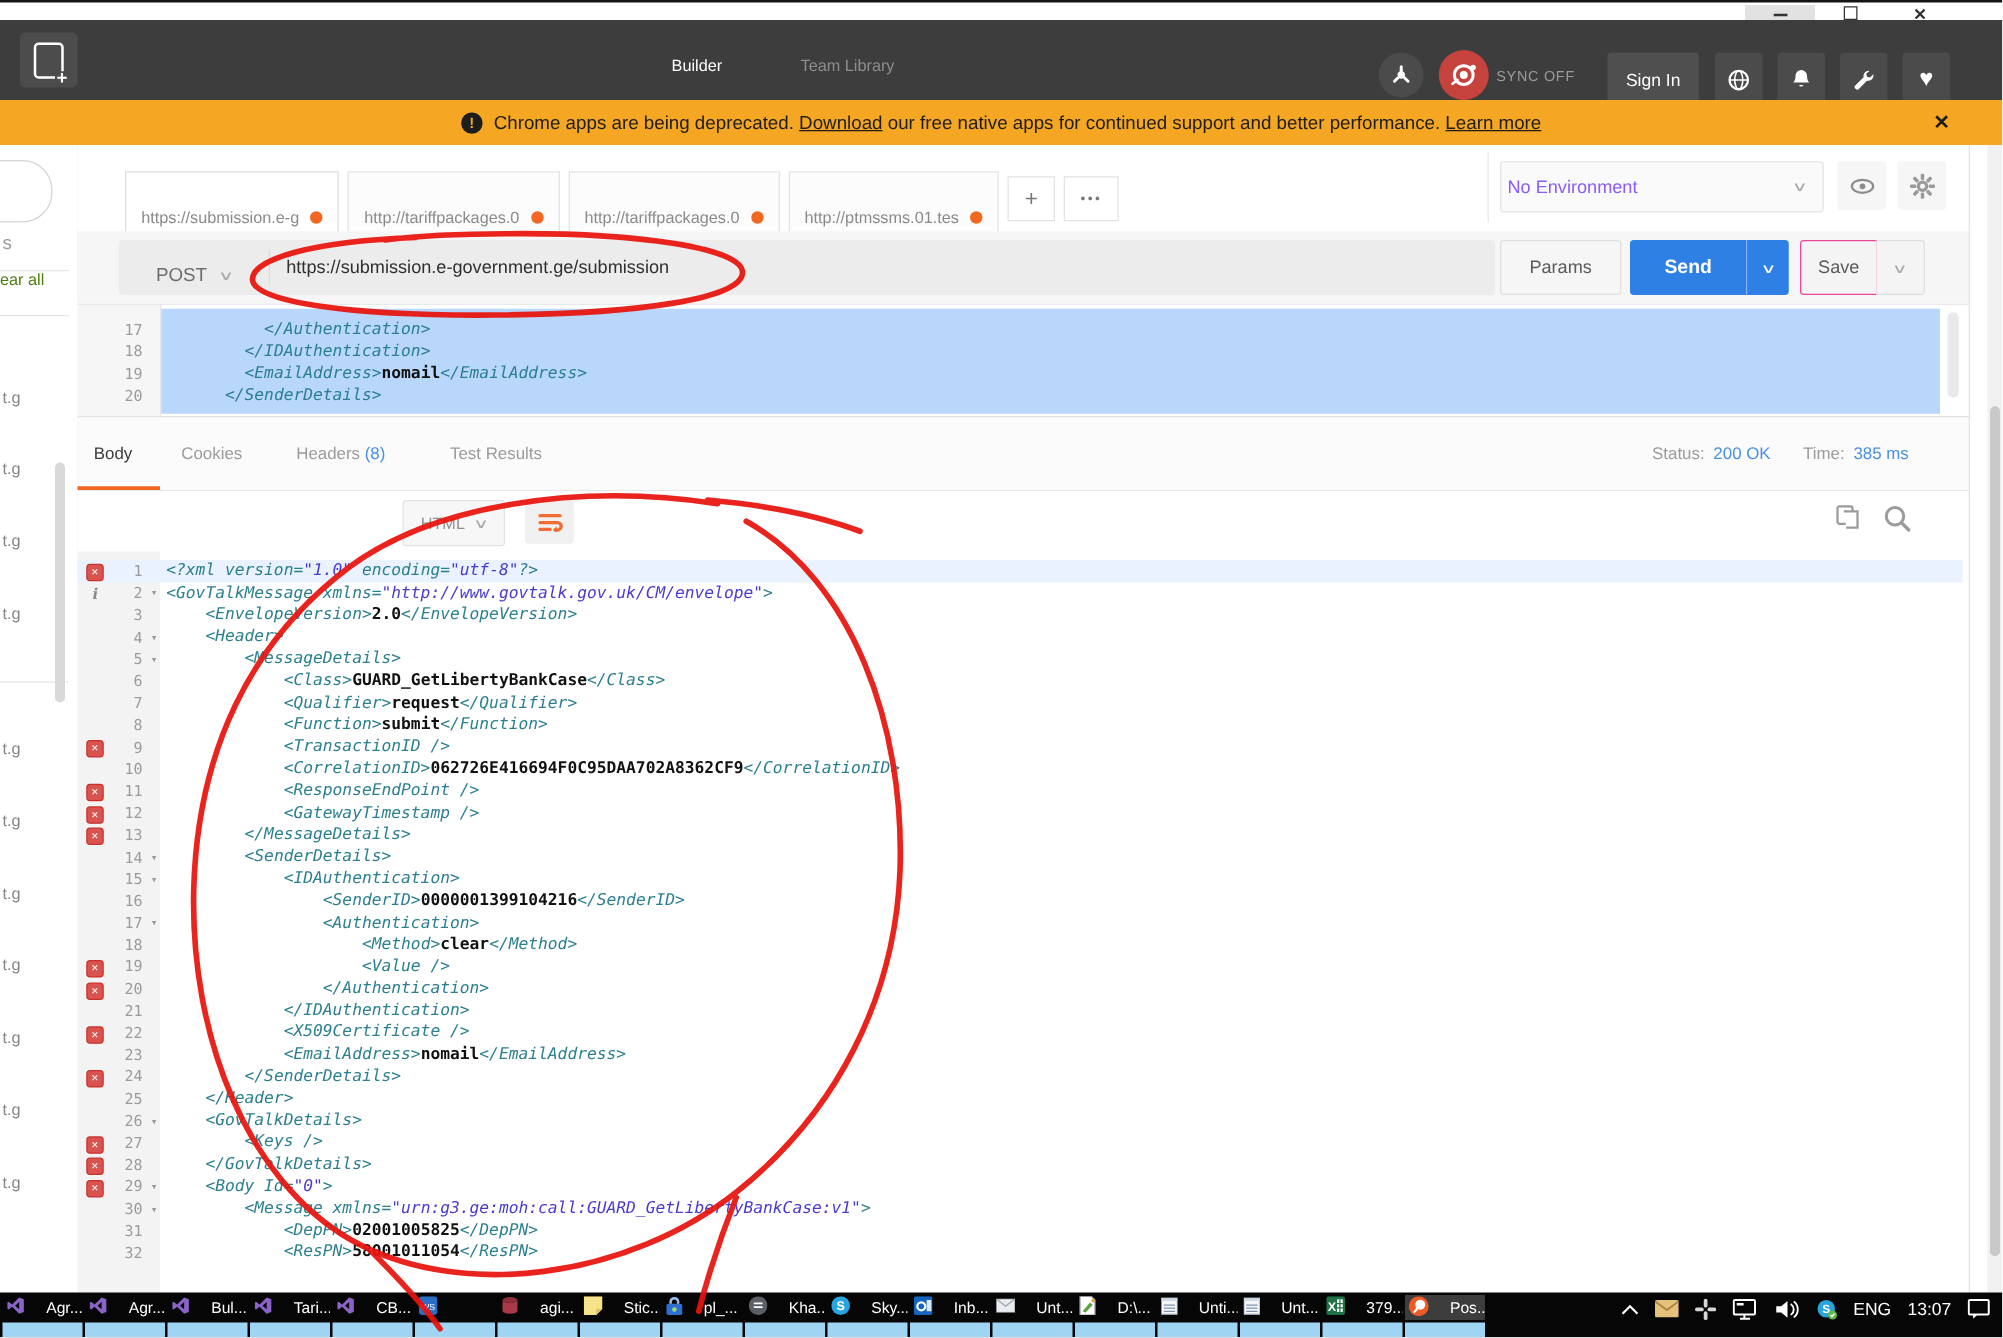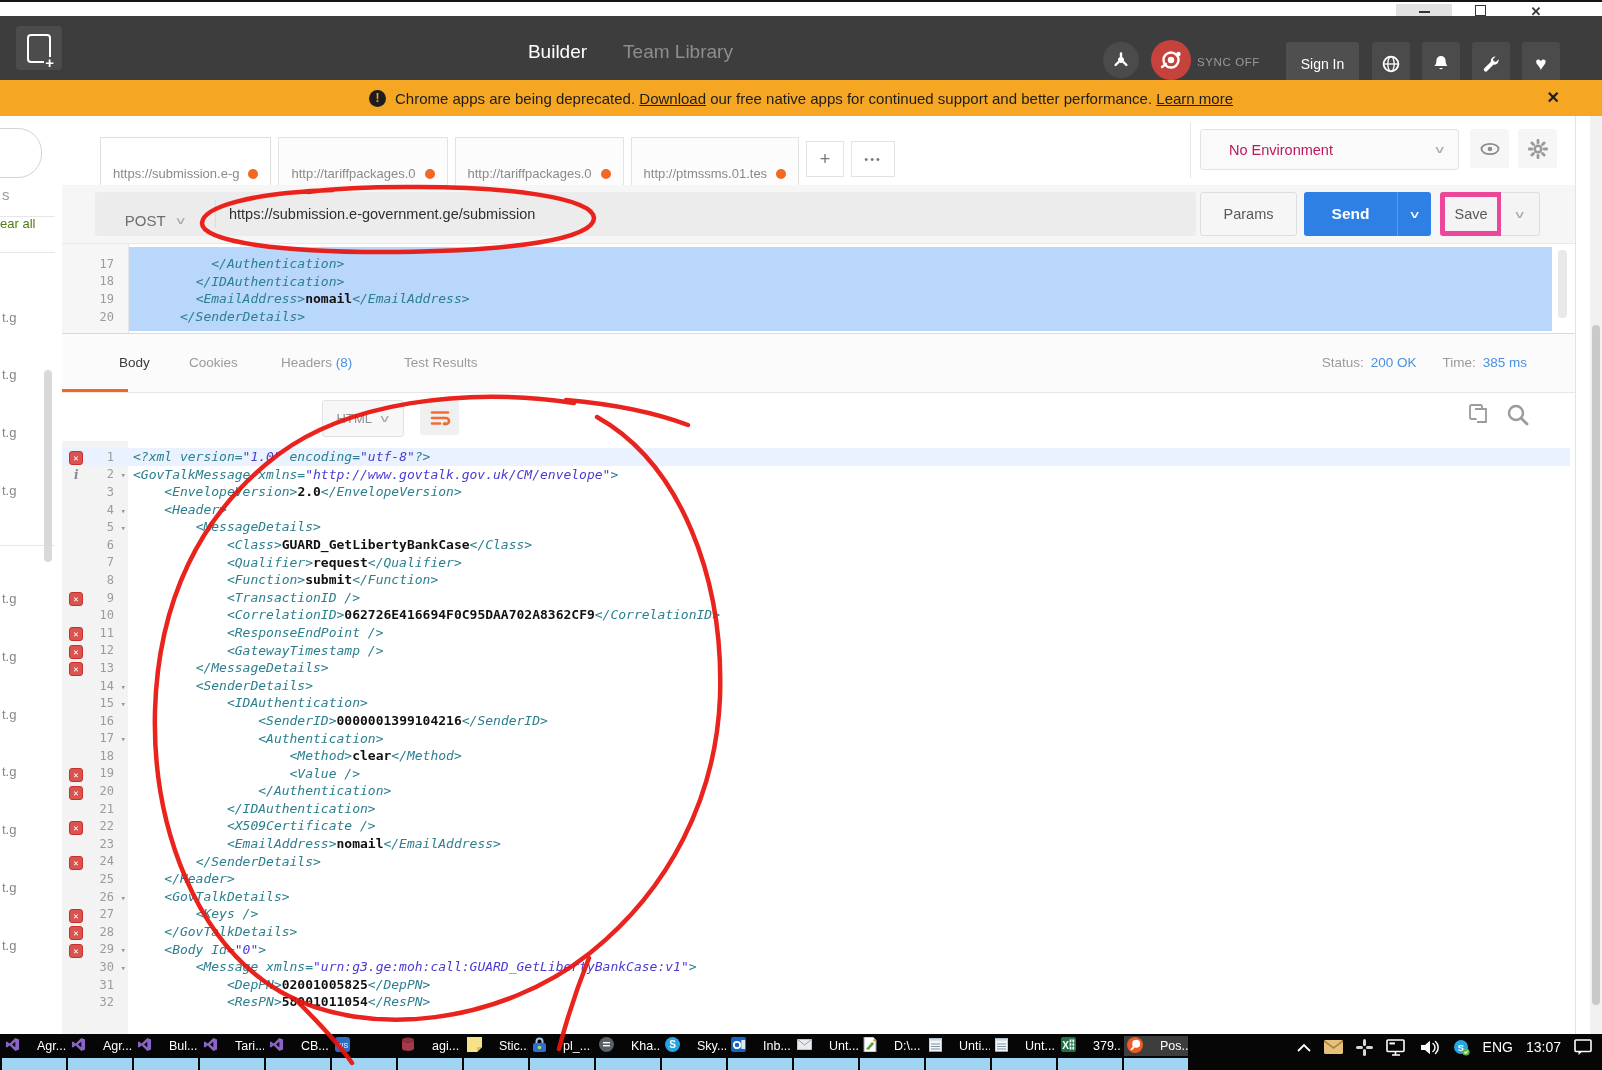--- a/index.html
+++ b/index.html
@@ -11,21 +11,21 @@
   .wbtn.min{left:1396px;background:#e2e2e2;}
   .wbtn.min i{display:block;width:11px;border-top:2px solid #333;margin-bottom:5px;}
   .wbtn.max{left:1452px;}
   .wbtn.max i{display:block;width:9px;height:9px;border:1.5px solid #333;margin-bottom:2px;}
   .wbtn.close{left:1508px;font-size:13px;font-weight:bold;line-height:12px;}
   
   .appheader{position:absolute;top:16px;left:0;right:0;height:64px;background:#3d3d3d;}
   .newbtn{position:absolute;left:16px;top:10px;width:46px;height:44px;background:#4c4c4c;border-radius:4px;display:flex;align-items:center;justify-content:center;cursor:pointer;}
   .newbtn .sq{position:relative;width:20px;height:25px;border:2.5px solid #fff;border-radius:4px;}
   .newbtn .pl{position:absolute;bottom:-8px;right:-6px;color:#fff;font-size:15px;font-weight:bold;background:#4c4c4c;padding:0 1px;line-height:12px;}
-  .hnav{position:absolute;top:0;height:72px;display:flex;align-items:center;justify-content:center;font-size:19px;cursor:pointer;}
+  .hnav{position:absolute;top:0;height:72px;display:flex;align-items:center;justify-content:center;font-size:13px;cursor:pointer;}
   .hnav.builder{left:505px;width:105px;color:#fff;}
   .hnav.team{left:622px;width:112px;color:#8e8e8e;}
   .hunder{position:absolute;left:511px;top:76px;width:94px;height:4px;background:#f26722;}
   .hcirc{position:absolute;border-radius:50%;display:flex;align-items:center;justify-content:center;cursor:pointer;}
   .hcirc.intercept{left:1103px;top:26px;width:36px;height:36px;background:#4b4b4b;}
   .hcirc.sync{left:1151px;top:24px;width:40px;height:40px;background:#c5423d;}
   .synctxt{position:absolute;left:1197px;top:40px;font-size:11.5px;letter-spacing:.6px;color:#9a9a9a;}
   .signin{position:absolute;left:1286px;top:26px;width:73px;height:44px;background:#4f4f4f;border-radius:3px;color:#fff;font-size:14px;display:flex;align-items:center;justify-content:center;cursor:pointer;}
   .hicon{position:absolute;top:26px;width:38px;height:44px;background:#4b4b4b;border-radius:3px;display:flex;align-items:center;justify-content:center;cursor:pointer;color:#fff;}
   .hicon.globe{left:1372px}.hicon.bell{left:1422px}.hicon.wrench{left:1472px}.hicon.heart{left:1522px;font-size:19px;}
@@ -47,58 +47,58 @@
   .tabstrip{position:absolute;left:0;top:0;width:100%;height:68px;background:#fff;}
   #reqtabs{position:absolute;left:38px;top:21px;display:flex;gap:7px;align-items:flex-start;}
   .reqtab{height:41px;border:1px solid #e3e3e3;background:#fcfcfc;display:flex;align-items:center;gap:9px;padding:15px 12px;font-size:13px;color:#8a8a8a;cursor:pointer;white-space:nowrap;}
   .reqtab.active{background:#fff;border-color:#dedede;}
   .dot{width:10px;height:10px;border-radius:50%;background:#f26722;flex:none;}
   .minibtn{height:34px;border:1px solid #e3e3e3;background:#fff;color:#777;display:flex;align-items:center;justify-content:center;cursor:pointer;margin-top:4px;}
   .minibtn.plus{width:36px;font-size:18px;}
   .minibtn.dots{width:42px;font-size:11px;letter-spacing:2px;}
   .tdivider{position:absolute;left:1128px;top:6px;height:56px;width:1px;background:#e6e6e6;}
   .envsel{position:absolute;left:1138px;top:13px;width:257px;height:39px;background:#fafafa;border:1px solid #e3e3e3;border-radius:3px;display:flex;align-items:center;cursor:pointer;}
-  .envsel .lbl{margin-left:28px;color:#be185d;font-size:14.5px;flex:1;}
+  .envsel .lbl{margin-left:5px;color:#8b5cf6;font-size:14.5px;flex:1;}
   .chev{display:inline-block;color:#aaa;font-size:13px;transform:scaleX(1.35) scaleY(.8);}
   .envsel .chev{margin-right:13px;}
   .sqicon{position:absolute;top:13px;width:39px;height:39px;background:#f6f6f6;border-radius:3px;display:flex;align-items:center;justify-content:center;cursor:pointer;}
   .sqicon.eye{left:1408px}.sqicon.gear{left:1456px}
   
   .reqbar{position:absolute;left:0;top:69px;width:100%;height:58px;background:#f6f6f6;border-bottom:1px solid #e9e9e9;}
   .urlgroup{position:absolute;left:33px;top:7px;height:44px;width:1101px;background:#ececec;border-radius:3px;display:flex;align-items:center;}
   .method{width:120px;flex:none;display:flex;align-items:center;justify-content:center;gap:10px;color:#6e6e6e;font-size:15px;cursor:pointer;margin-top:12px;}
   .urldiv{width:1px;height:28px;background:#dcdcdc;}
   .urltext{padding-left:13px;color:#2f2f2f;font-size:14.5px;}
   .pbtn{position:absolute;top:7px;height:44px;display:flex;align-items:center;justify-content:center;font-size:14.5px;cursor:pointer;box-sizing:border-box;}
   .pbtn.params{left:1138px;width:97px;background:#f6f6f6;border:1px solid #dedede;border-radius:3px;color:#5a5a5a;}
   .pbtn.send{left:1242px;width:93px;background:#2f80e5;border-radius:3px 0 0 3px;color:#fff;font-size:15.5px;font-weight:bold;}
   .pbtn.sendchev{left:1335px;width:34px;background:#2f80e5;border-left:1px solid #5e9bec;border-radius:0 3px 3px 0;}
   .pbtn.sendchev .chev{color:#fff;}
-  .pbtn.save{left:1378px;width:62px;background:#f4f4f4;border:5px solid #ec4899;border-radius:3px 0 0 3px;color:#5a5a5a;}
+  .pbtn.save{left:1378px;width:62px;background:#f4f4f4;border:1px solid #ec4899;border-radius:3px 0 0 3px;color:#5a5a5a;}
   .pbtn.savechev{left:1439px;width:39px;background:#f4f4f4;border:1px solid #dedede;border-left:none;border-radius:0 3px 3px 0;}
   
   .crow{display:flex;height:17.6px;align-items:center;position:relative;}
   .gut{width:66px;flex:none;position:relative;display:flex;align-items:center;justify-content:flex-end;padding-right:14px;box-sizing:border-box;
        font-family:"DejaVu Sans Mono",monospace;font-size:12px;color:#9b9b9b;}
   .gut .err{position:absolute;left:7px;top:1.5px;width:14px;height:14px;background:#d9534f;border:1px solid #c9302c;border-radius:3px;color:#fff;font-size:9px;font-weight:bold;display:flex;align-items:center;justify-content:center;box-sizing:border-box;}
   .gut .info{position:absolute;left:12px;top:1px;font-family:"DejaVu Serif",serif;font-style:italic;font-weight:bold;color:#8a8a8a;font-size:12px;}
   .gut .fold{position:absolute;right:2px;top:3px;font-size:9px;color:#9a9a9a;}
   pre.codeline{margin:0;padding-left:5px;font-family:"DejaVu Sans Mono",monospace;font-size:13px;line-height:17.6px;white-space:pre;}
   .tg{color:#2b7f8e;font-style:italic;}
   .av{color:#4a3bcf;}
   .tx{color:#111;font-weight:bold;}
   
   .snippet{position:absolute;left:0;top:128px;width:100%;height:89px;background:#fff;border-bottom:1px solid #d9d9d9;overflow:hidden;}
   .snippet .gcol{position:absolute;left:0;top:0;bottom:0;width:66px;background:#f6f6f6;border-right:1px solid #e6e6e6;z-index:2;}
   .snippet .sel{position:absolute;left:66px;top:3px;height:84px;width:1424px;background:#b9d6fb;z-index:1;}
   #snippetRows{position:absolute;left:0;top:11px;right:0;z-index:3;}
   .snipscroll{position:absolute;left:1496px;top:6px;width:9px;height:68px;background:#e9e9e9;border-radius:4px;z-index:4;}
   
   .metabar{position:absolute;left:0;top:218px;width:100%;height:58px;background:#fbfbfb;border-bottom:1px solid #e7e7e7;font-size:13.5px;}
-  .rtab{position:absolute;top:21px;color:#9b9b9b;cursor:pointer;white-space:nowrap;margin-left:44px;}
+  .rtab{position:absolute;top:21px;color:#9b9b9b;cursor:pointer;white-space:nowrap;}
   .rtab.body{left:13px;color:#3a3a3a;}
   .rtab.cookies{left:83px}.rtab.headers{left:175px}.rtab.tests{left:298px}
   .bluecount{color:#4a90e2;}
   .runder{position:absolute;left:0;bottom:0;width:66px;height:3.5px;background:#f26722;}
   .statusgrp{position:absolute;right:48px;top:21px;display:flex;gap:7px;white-space:nowrap;}
   .statusgrp .gl{color:#9b9b9b;}
   .statusgrp .bl{color:#4a90e2;}
   .statusgrp .sp{width:12px;}
   
   .viewbar{position:absolute;left:0;top:277px;width:100%;height:47px;background:#fff;}

